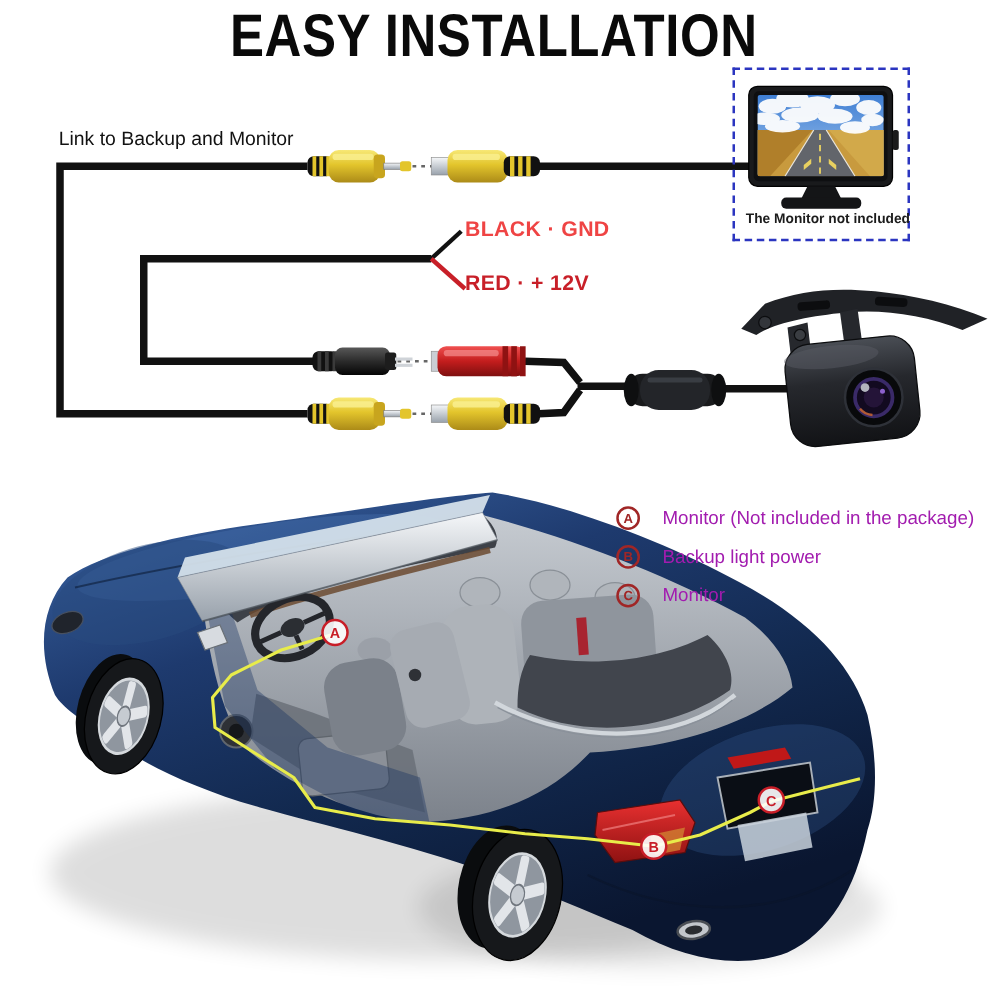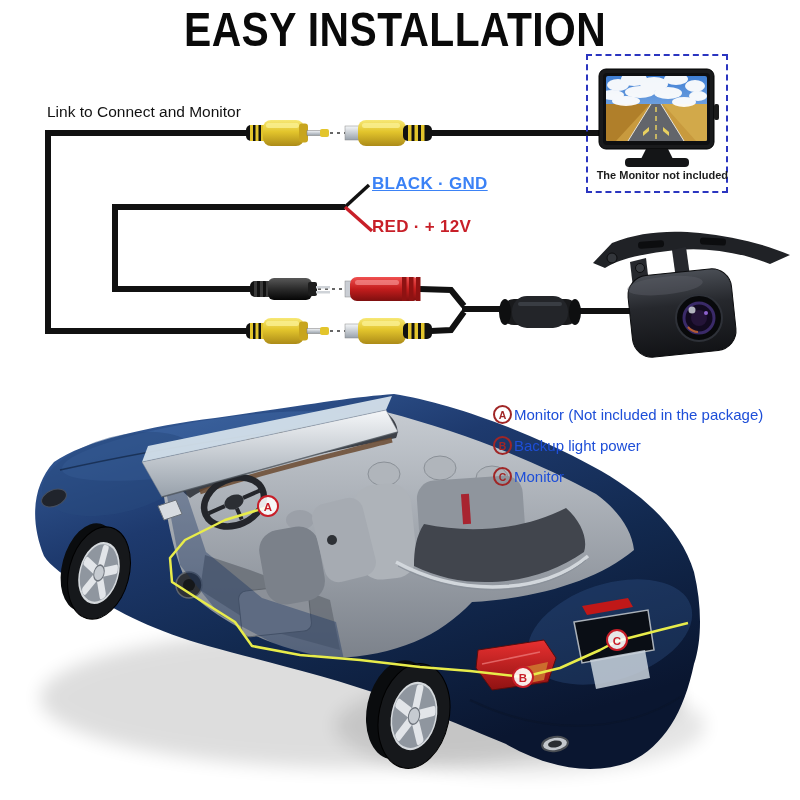--- a/index.html
+++ b/index.html
@@ -4,29 +4,29 @@
 <style>
   html,body{margin:0;padding:0;background:#fff;}
   .stage{position:relative;width:800px;height:800px;background:#fff;overflow:hidden;
          font-family:"Liberation Sans",sans-serif;color:#111;}
   .stage svg{position:absolute;left:0;top:0;}
   .abs{position:absolute;white-space:nowrap;}
   .title{left:50%;top:2px;transform:translateX(-51%) scaleX(.85);transform-origin:center top;
          font-size:48px;font-weight:900;letter-spacing:.5px;color:#0a0a0a;}
   .lbl{font-size:15.5px;color:#121212;}
   .wire-lbl{font-size:17px;font-weight:bold;letter-spacing:.3px;}
-  .wire-lbl.black{color:#3b82f6;text-decoration:underline;}
+  .wire-lbl.black{color:#ef4444;}
   .wire-lbl.red{color:#c81f28;}
   .monitor-box{left:586px;top:54px;width:142px;height:139px;border:2px dashed #2b35c0;box-sizing:border-box;}
   .monitor-caption{left:586px;top:169px;width:142px;text-align:right;font-size:11px;font-weight:bold;color:#1c1c1c;}
   .legend{left:493px;top:405px;}
   .legend-row{display:flex;align-items:center;height:19px;margin-bottom:12px;}
   .badge{display:inline-flex;align-items:center;justify-content:center;width:15px;height:15px;
          border:2px solid #a02626;border-radius:50%;color:#a02626;font-size:10.5px;font-weight:bold;flex:0 0 auto;}
-  .legend-label{padding-left:2px;font-size:15px;color:#1d4ed8;}
+  .legend-label{padding-left:18px;font-size:15px;color:#a21caf;}
   text{font-family:"Liberation Sans",sans-serif;}
 </style>
 </head>
 <body>
 
 <div class="stage">
 
 <svg width="800" height="800" viewBox="0 0 800 800">
   <defs>
     <linearGradient id="gy" x1="0" y1="0" x2="0" y2="1">
@@ -326,21 +326,21 @@
     </g>
     <g>
       <circle cx="617" cy="640" r="10" fill="#fff" fill-opacity=".9" stroke="#c81e28" stroke-width="2"></circle>
       <text x="617" y="644.5" text-anchor="middle" font-size="11.5" font-weight="bold" fill="#c81e28">C</text>
     </g>
   </g>
 </svg>
 
 <div class="abs title">EASY INSTALLATION</div>
 
-<div class="abs lbl" style="left:47px;top:103px;">Link to Connect and Monitor</div>
+<div class="abs lbl" style="left:47px;top:103px;">Link to Backup and Monitor</div>
 <div class="abs wire-lbl black" style="left:372px;top:174px;">BLACK · GND</div>
 <div class="abs wire-lbl red" style="left:372px;top:217px;text-align:center;">RED · + 12V</div>
 
 <div class="abs monitor-box"></div>
 <div class="abs monitor-caption">The Monitor not included</div>
 
 <div class="abs legend">
   <div class="legend-row">
     <span class="badge">A</span>
     <span class="legend-label">Monitor (Not included in the package)</span>

